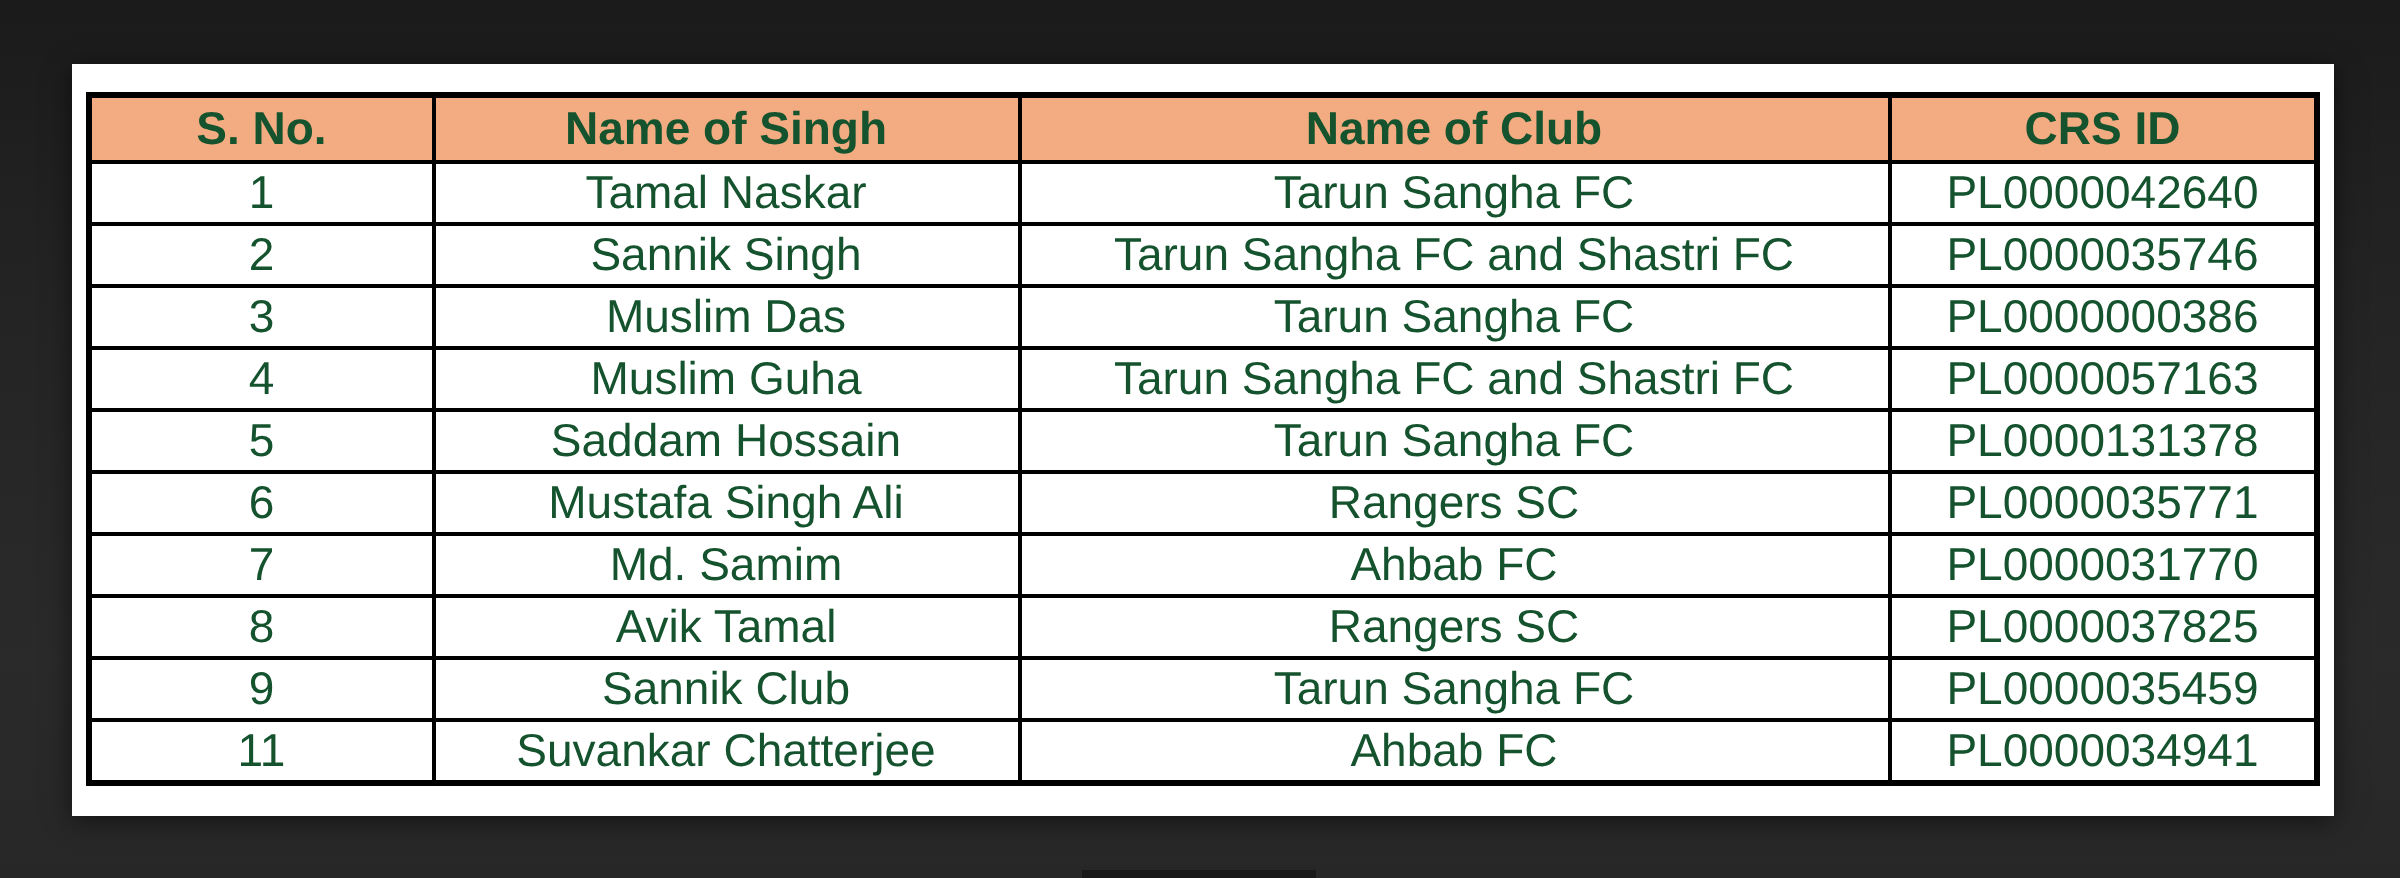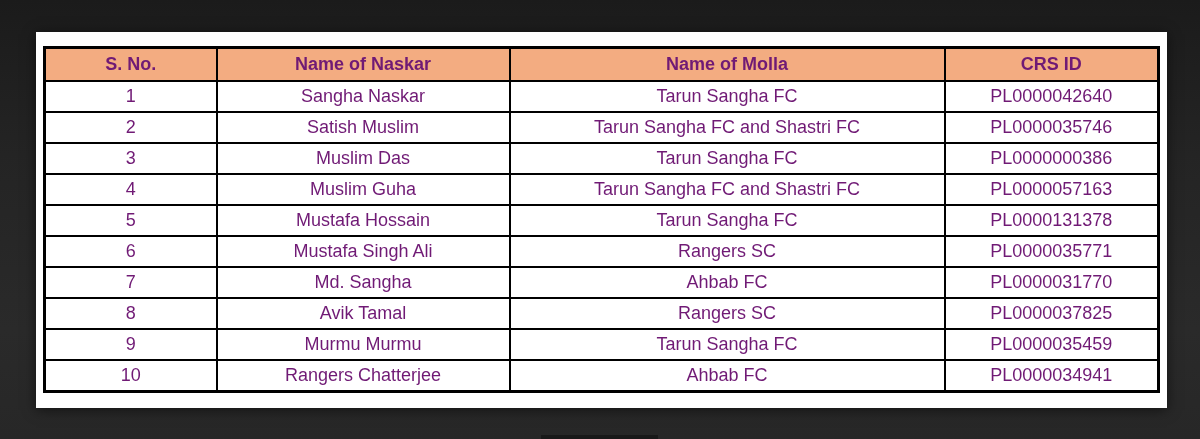--- a/index.html
+++ b/index.html
@@ -29,22 +29,22 @@
     margin: 14px 0 0 7px;
     width: 1114px;
     border: 3px solid #000000;
   }
   table.roster th,
   table.roster td {
     border: 2px solid #000000;
     text-align: center;
     vertical-align: middle;
     padding: 0 4px;
-    font-size: 18px;
-    color: #701a75;
+    font-size: 23px;
+    color: #14532d;
     overflow: hidden;
     white-space: nowrap;
   }
   table.roster th {
     height: 31px;
     font-weight: bold;
     background: #f3ac81;
   }
   table.roster td {
     height: 29px;
@@ -70,83 +70,83 @@
   <table class="roster">
     <colgroup>
       <col class="col-sno">
       <col class="col-player">
       <col class="col-club">
       <col class="col-crs">
     </colgroup>
     <thead>
       <tr>
         <th>S. No.</th>
-        <th>Name of Naskar</th>
-        <th>Name of Molla</th>
+        <th>Name of Singh</th>
+        <th>Name of Club</th>
         <th>CRS ID</th>
       </tr>
     </thead>
     <tbody>
       <tr>
         <td>1</td>
-        <td>Sangha Naskar</td>
+        <td>Tamal Naskar</td>
         <td>Tarun Sangha FC</td>
         <td>PL0000042640</td>
       </tr>
       <tr>
         <td>2</td>
-        <td>Satish Muslim</td>
+        <td>Sannik Singh</td>
         <td>Tarun Sangha FC and Shastri FC</td>
         <td>PL0000035746</td>
       </tr>
       <tr>
         <td>3</td>
         <td>Muslim Das</td>
         <td>Tarun Sangha FC</td>
         <td>PL0000000386</td>
       </tr>
       <tr>
         <td>4</td>
         <td>Muslim Guha</td>
         <td>Tarun Sangha FC and Shastri FC</td>
         <td>PL0000057163</td>
       </tr>
       <tr>
         <td>5</td>
-        <td>Mustafa Hossain</td>
+        <td>Saddam Hossain</td>
         <td>Tarun Sangha FC</td>
         <td>PL0000131378</td>
       </tr>
       <tr>
         <td>6</td>
         <td>Mustafa Singh Ali</td>
         <td>Rangers SC</td>
         <td>PL0000035771</td>
       </tr>
       <tr>
         <td>7</td>
-        <td>Md. Sangha</td>
+        <td>Md. Samim</td>
         <td>Ahbab FC</td>
         <td>PL0000031770</td>
       </tr>
       <tr>
         <td>8</td>
         <td>Avik Tamal</td>
         <td>Rangers SC</td>
         <td>PL0000037825</td>
       </tr>
       <tr>
         <td>9</td>
-        <td>Murmu Murmu</td>
+        <td>Sannik Club</td>
         <td>Tarun Sangha FC</td>
         <td>PL0000035459</td>
       </tr>
       <tr>
-        <td>10</td>
-        <td>Rangers Chatterjee</td>
+        <td>11</td>
+        <td>Suvankar Chatterjee</td>
         <td>Ahbab FC</td>
         <td>PL0000034941</td>
       </tr>
     </tbody>
   </table>
 </div>
 
 <div class="bottom-strip"></div>
 
 </body></html>

